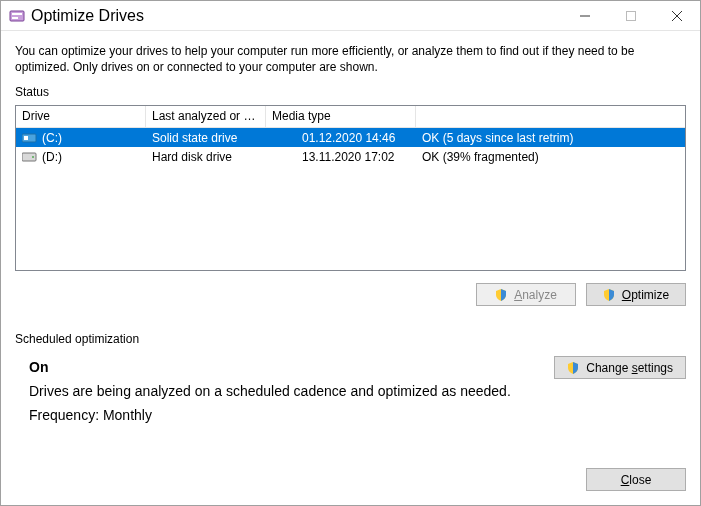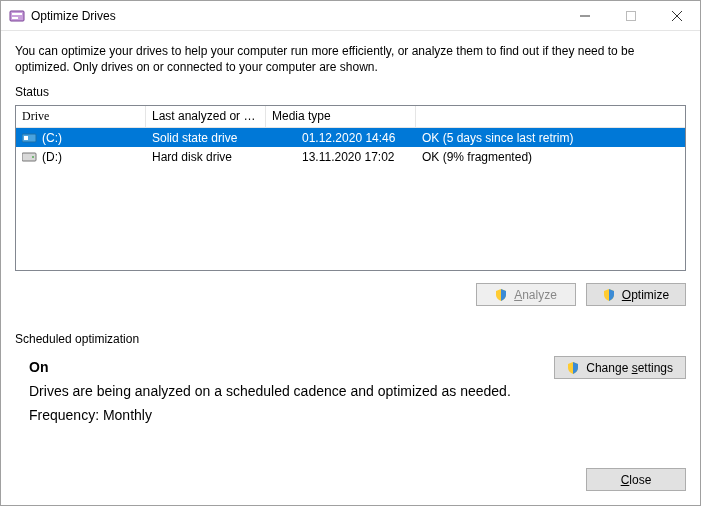--- a/index.html
+++ b/index.html
@@ -26,21 +26,21 @@
     background: #fff;
     border-bottom: 1px solid #e5e5e5;
   }
   .titlebar .app-icon {
     width: 16px; height: 16px;
     margin-right: 6px;
     display: flex; align-items: center; justify-content: center;
   }
   .titlebar .title {
     flex: 1;
-    font-size: 12px;
+    font-size: 16px;
   }
   .winbtns { display: flex; height: 100%; }
   .winbtn {
     width: 46px; height: 100%;
     display: flex; align-items: center; justify-content: center;
     color: #333;
   }
   .winbtn.disabled { color: #bbb; }
 
   .content {
@@ -72,21 +72,21 @@
     border-bottom: 1px solid #e5e5e5;
   }
   .list-header .col {
     border-right: 1px solid #e5e5e5;
     padding: 3px 6px 0 6px;
     font-size: 12px;
     white-space: nowrap;
     overflow: hidden;
     text-overflow: ellipsis;
   }
-  .col.c1 { width: 130px; font-family: Liberation Serif, serif; }
+  .col.c1 { width: 130px; }
   .col.c2 { width: 150px; }
   .col.c3 { width: 120px; }
   .col.c4 { flex: 1; border-right: none; margin-top: 44px; }
 
   .list-row {
     display: flex;
     height: 19px;
     align-items: center;
     font-size: 12px;
   }
@@ -231,21 +231,21 @@
           <span class="drive-icon">
             <svg width="16" height="12" viewBox="0 0 16 12">
                 <rect x="0" y="2" width="14" height="8" rx="1" fill="#d9d9d9" stroke="#777"></rect>
                 <circle cx="11" cy="6" r="1" fill="#5a5"></circle>
               </svg>
           </span>
           <span>(D:)</span>
         </div>
         <div class="cell c2">Hard disk drive</div>
         <div class="cell c3">13.11.2020 17:02</div>
-        <div class="cell c4">OK (9% fragmented)</div>
+        <div class="cell c4">OK (39% fragmented)</div>
       </div>
     </div>
 
     <div class="button-row">
       <button class="btn disabled">
         <span class="shield-icon">
           <svg width="12" height="12" viewBox="0 0 12 12">
               <path d="M6 0 L11 2 V6 C11 9 8.5 11 6 12 C3.5 11 1 9 1 6 V2 Z" fill="#ffcc33"></path>
               <path d="M6 0 L11 2 V6 C11 9 8.5 11 6 12 V0 Z" fill="#3b8bd6"></path>
             </svg>

